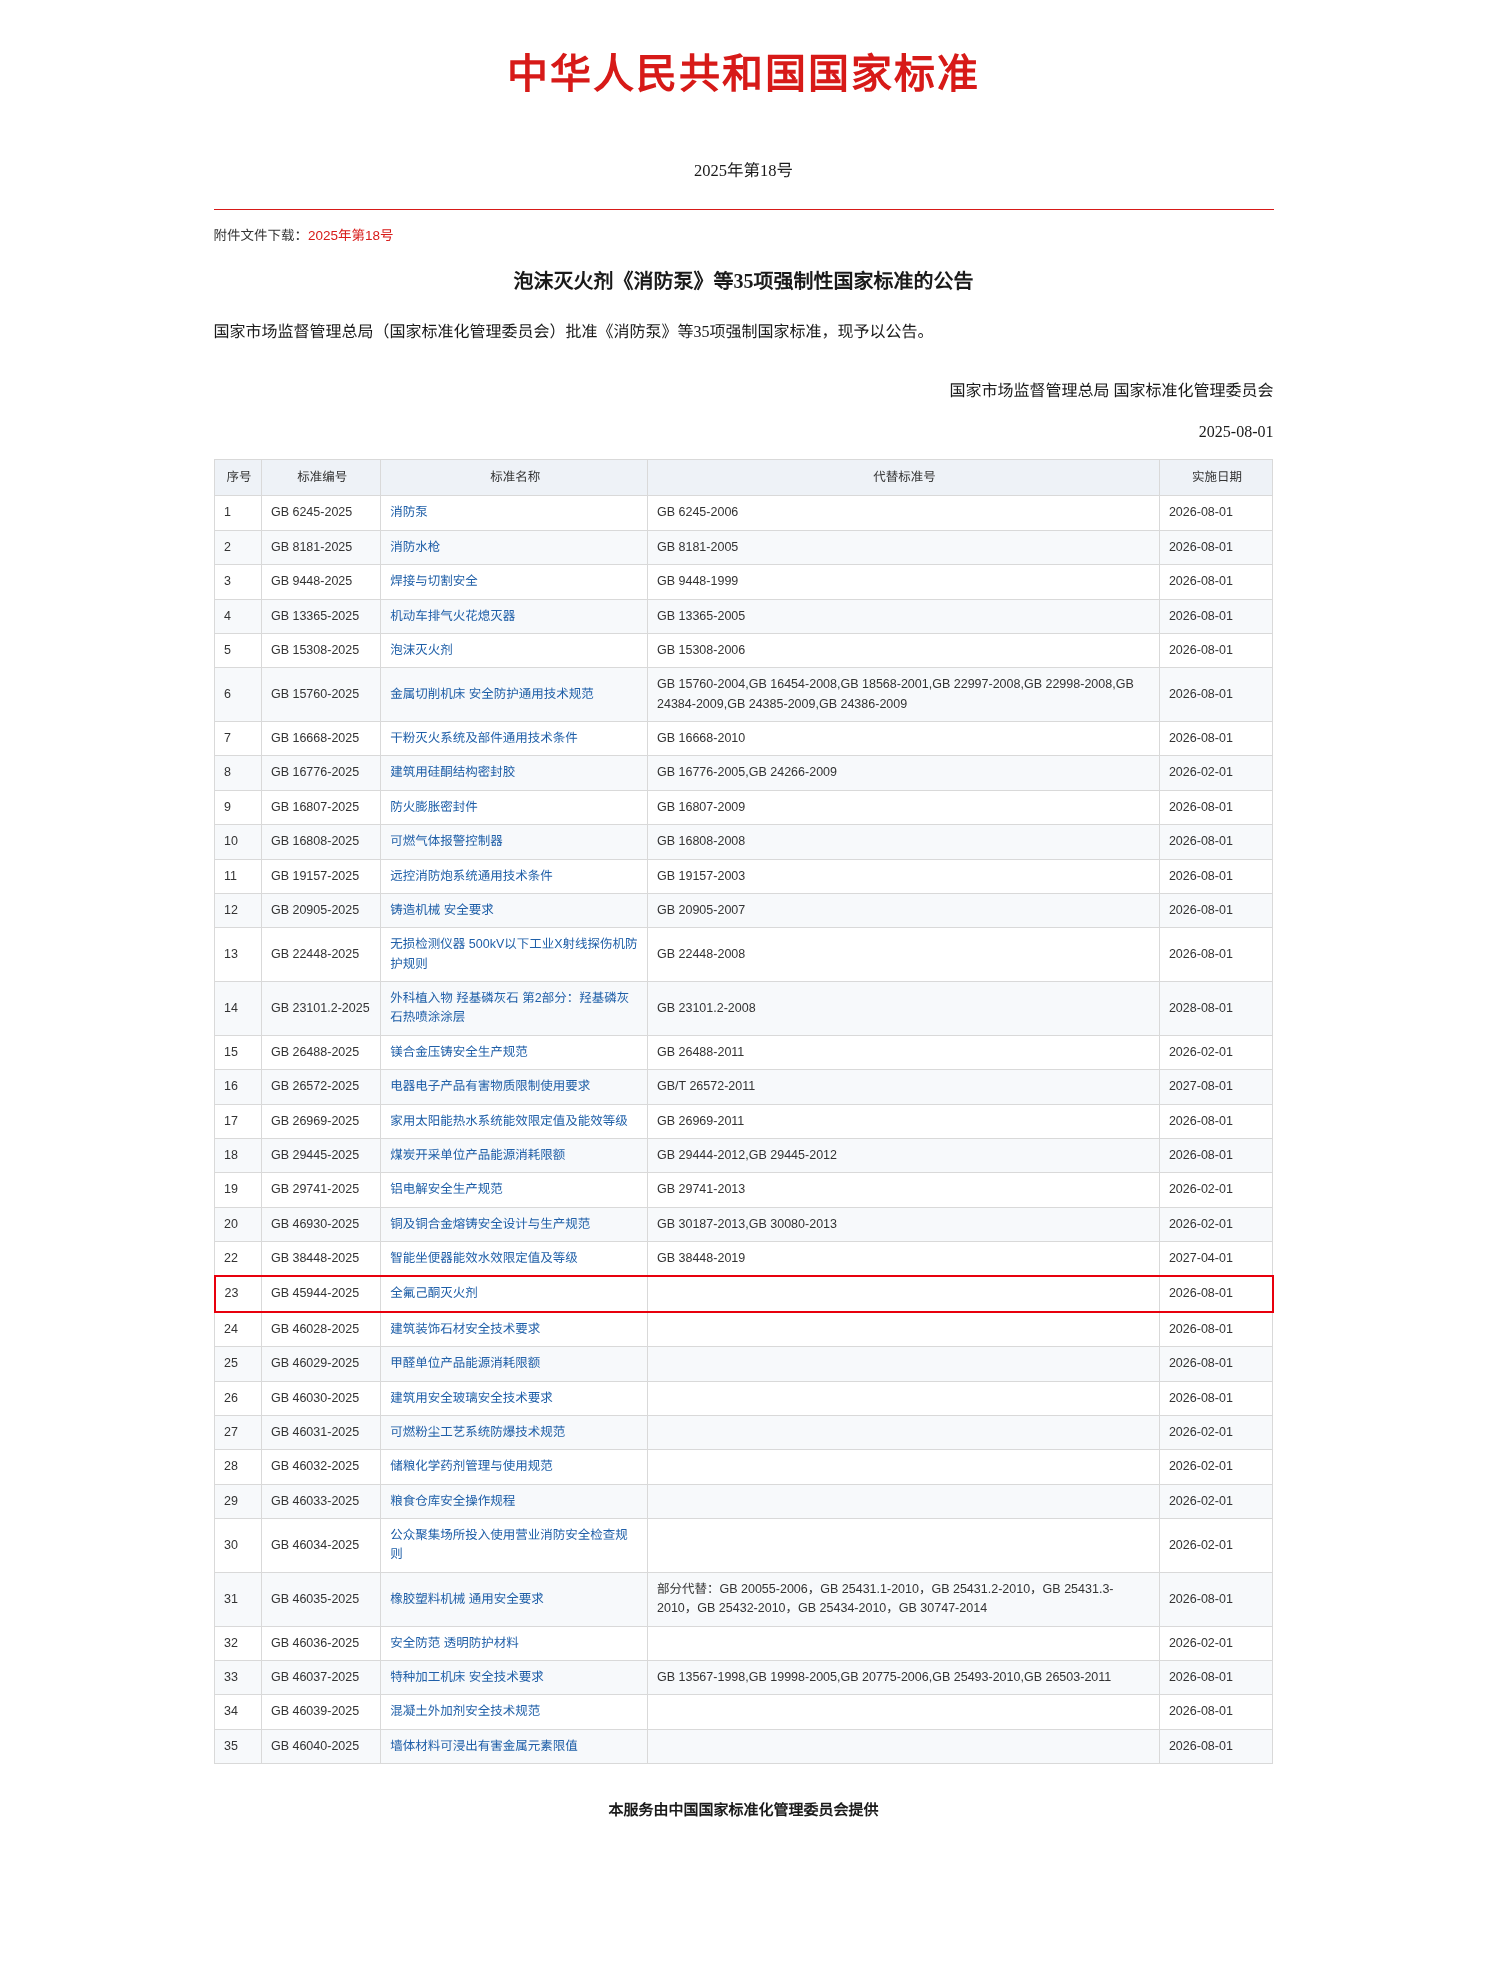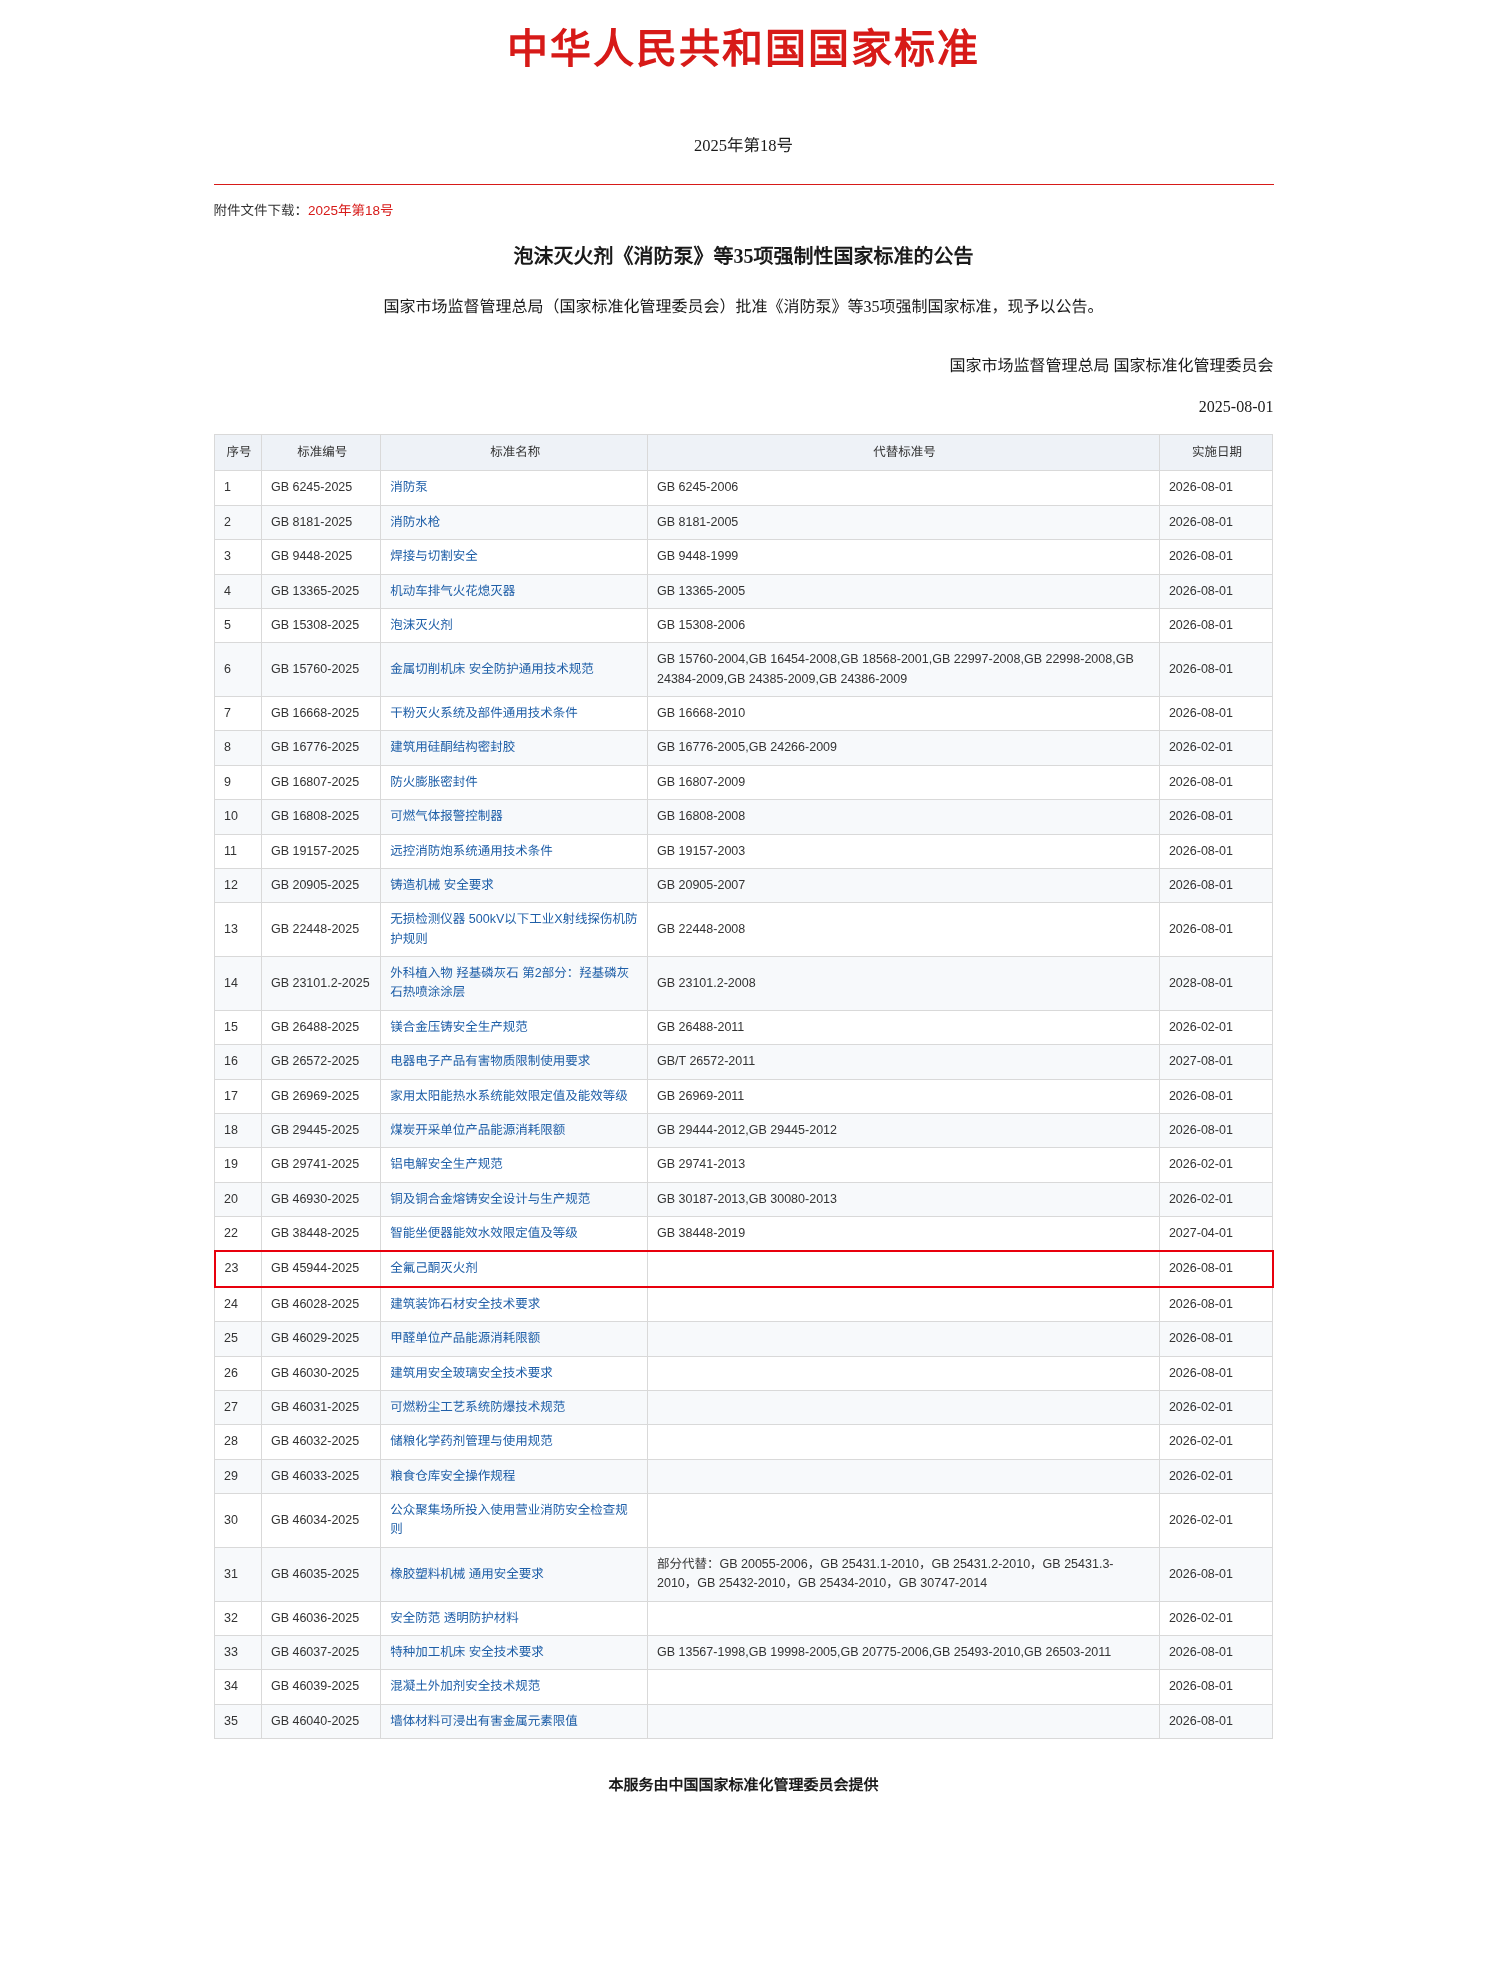--- a/index.html
+++ b/index.html
@@ -16,21 +16,21 @@
   .page {
     position: relative;
     width: 1487px;
     min-height: 1983px;
     box-sizing: border-box;
     padding: 0;
   }
   .inner {
     width: 1060px;
     margin: 0 auto;
-    padding-top: 3px;
+    padding-top: 28px;
   }
   .main-title {
     text-align: center;
     color: #d71a18;
     font-family: "Liberation Serif", serif;
     font-size: 41px;
     font-weight: bold;
     letter-spacing: 2px;
     margin: 20px 0 0 0;
     line-height: 1.3;
@@ -73,21 +73,21 @@
   .doc-title {
     text-align: center;
     font-family: "Liberation Serif", serif;
     font-size: 20px;
     font-weight: bold;
     color: #1a1a1a;
     margin: 22px 0 0 0;
     line-height: 1.5;
   }
   .doc-body {
-    text-align: center;
+    text-align: left;
     font-family: "Liberation Serif", serif;
     font-size: 16px;
     color: #1a1a1a;
     margin: 22px 0 0 0;
     line-height: 1.8;
   }
   .signer {
     text-align: right;
     font-family: "Liberation Serif", serif;
     font-size: 16px;

